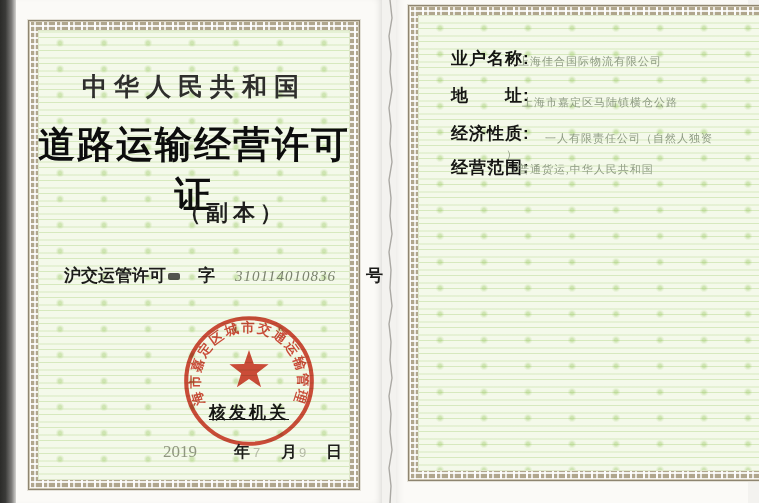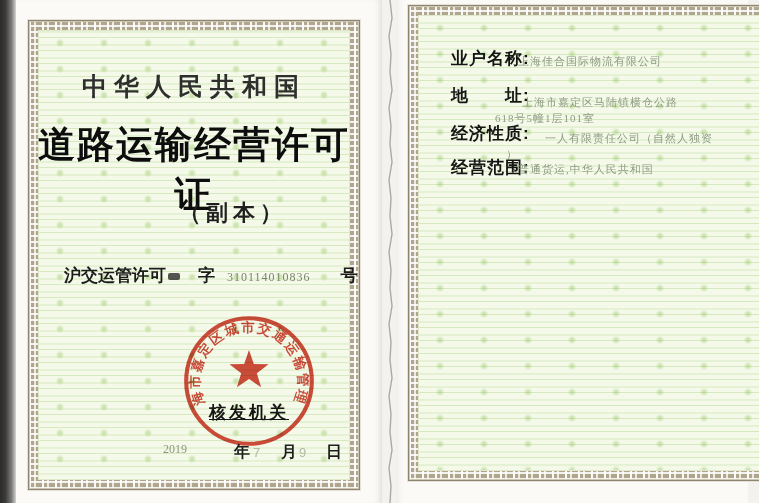--- a/index.html
+++ b/index.html
@@ -45,38 +45,38 @@
     font-family:"Liberation Sans", sans-serif;font-size:37px;font-weight:900;
     letter-spacing:2px;color:#0d0d0d;}
   .duplicate{position:absolute;top:168px;left:0;width:100%;text-align:center;
     font-size:22px;letter-spacing:5px;color:#1f1f1d;font-weight:600;margin-left:39px;}
 
   .license-row{position:absolute;top:234px;left:26px;white-space:nowrap;
     font-family:"Liberation Sans", sans-serif;font-size:17px;font-weight:700;color:#1b1b19;}
   .license-row .smudge{display:inline-block;width:12px;height:7px;background:#1d1d1b;
     opacity:.75;border-radius:2px;transform:translateY(-1px);margin-left:2px;}
   .license-row .zi{margin-left:18px;}
-  .license-number{margin-left:12px;font-family:"Liberation Serif", serif;font-weight:400;
-    font-size:12px;color:#7b836e;letter-spacing:1px;}
+  .license-number{margin-left:20px;font-family:"Liberation Serif", serif;font-weight:400;
+    font-size:15px;color:#7b836e;letter-spacing:1px;font-style:italic;}
   .license-row .hao{margin-left:30px;}
 
   .validity-row{position:absolute;top:267px;left:30px;white-space:nowrap;
     font-family:"Liberation Sans", sans-serif;font-size:14.5px;font-weight:700;color:#23231f;}
   .print-val{font-family:"Liberation Serif", serif;font-weight:400;color:#8f967f;font-size:14px;}
   .validity-row .unit{margin:0 4px 0 6px;}
 
   .stamp{position:absolute;left:141px;top:281px;opacity:.9;mix-blend-mode:multiply;}
   .issuer{position:absolute;top:371px;left:211px;transform:translateX(-50%);
     font-family:"Liberation Sans", sans-serif;font-size:17px;font-weight:700;
     letter-spacing:3px;color:#161614;white-space:nowrap;text-decoration:underline;}
 
   .issue-row{position:absolute;top:412px;left:0;width:100%;height:24px;
     font-size:16px;font-weight:700;color:#1d1d1b;font-family:"Liberation Sans", sans-serif;}
   .issue-row span{position:absolute;}
-  .iss-year{left:125px;font-family:"Liberation Serif", serif;font-weight:400;color:#8f967f;font-size:12px;text-align:center;}
+  .iss-year{left:125px;font-family:"Liberation Serif", serif;font-weight:400;color:#8f967f;font-size:17px;text-align:center;}
   .iss-yr{left:196px;}
   .iss-m-faint{left:215px;color:#b4b9a6;font-weight:400;font-size:13px;top:3px;}
   .iss-mo{left:243px;}
   .iss-d-faint{left:261px;color:#b4b9a6;font-weight:400;font-size:13px;top:3px;}
   .iss-dy{left:288px;}
 
   
   .field-label{position:absolute;font-family:"Liberation Sans", sans-serif;
     font-size:17px;font-weight:700;color:#151513;letter-spacing:1px;white-space:nowrap;}
   .field-value{position:absolute;font-size:11px;color:#8d9a82;letter-spacing:1px;white-space:nowrap;}
@@ -138,21 +138,20 @@
   </div>
 
   <div class="frame right">
     <div class="green">
 
       <div class="field-label f1-label">业户名称:</div>
       <div class="field-value f1-value">上海佳合国际物流有限公司</div>
 
       <div class="field-label f2-label">地　　址:</div>
       <div class="field-value f2-value">上海市嘉定区马陆镇横仓公路</div>
-      <div class="field-value f2-value2">618号5幢1层101室</div>
 
       <div class="field-label f3-label">经济性质:</div>
       <div class="field-value f3-value">一人有限责任公司（自然人独资</div>
       <div class="field-value f3-value2">）</div>
 
       <div class="field-label f4-label">经营范围:</div>
       <div class="field-value f4-value">普通货运,中华人民共和国</div>
 
     </div>
   </div>

